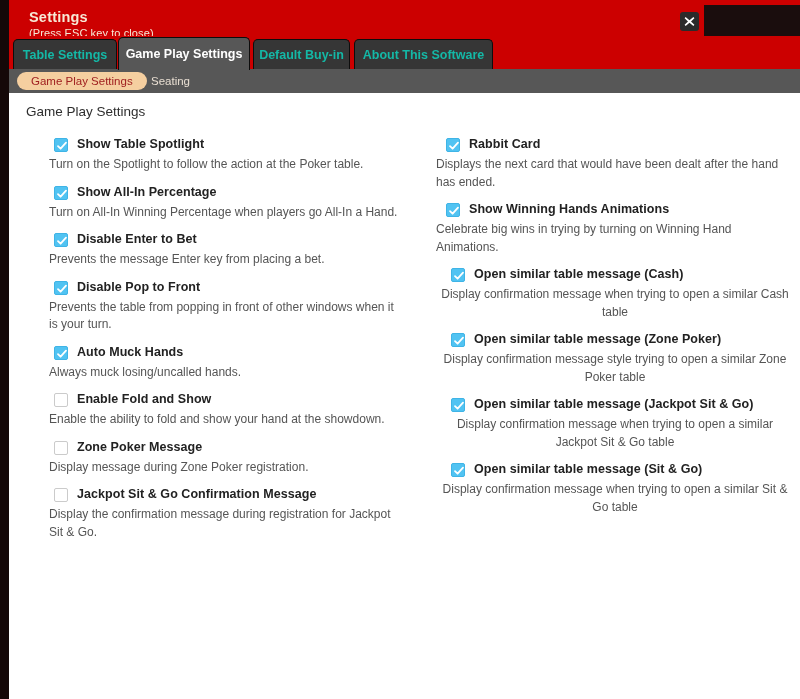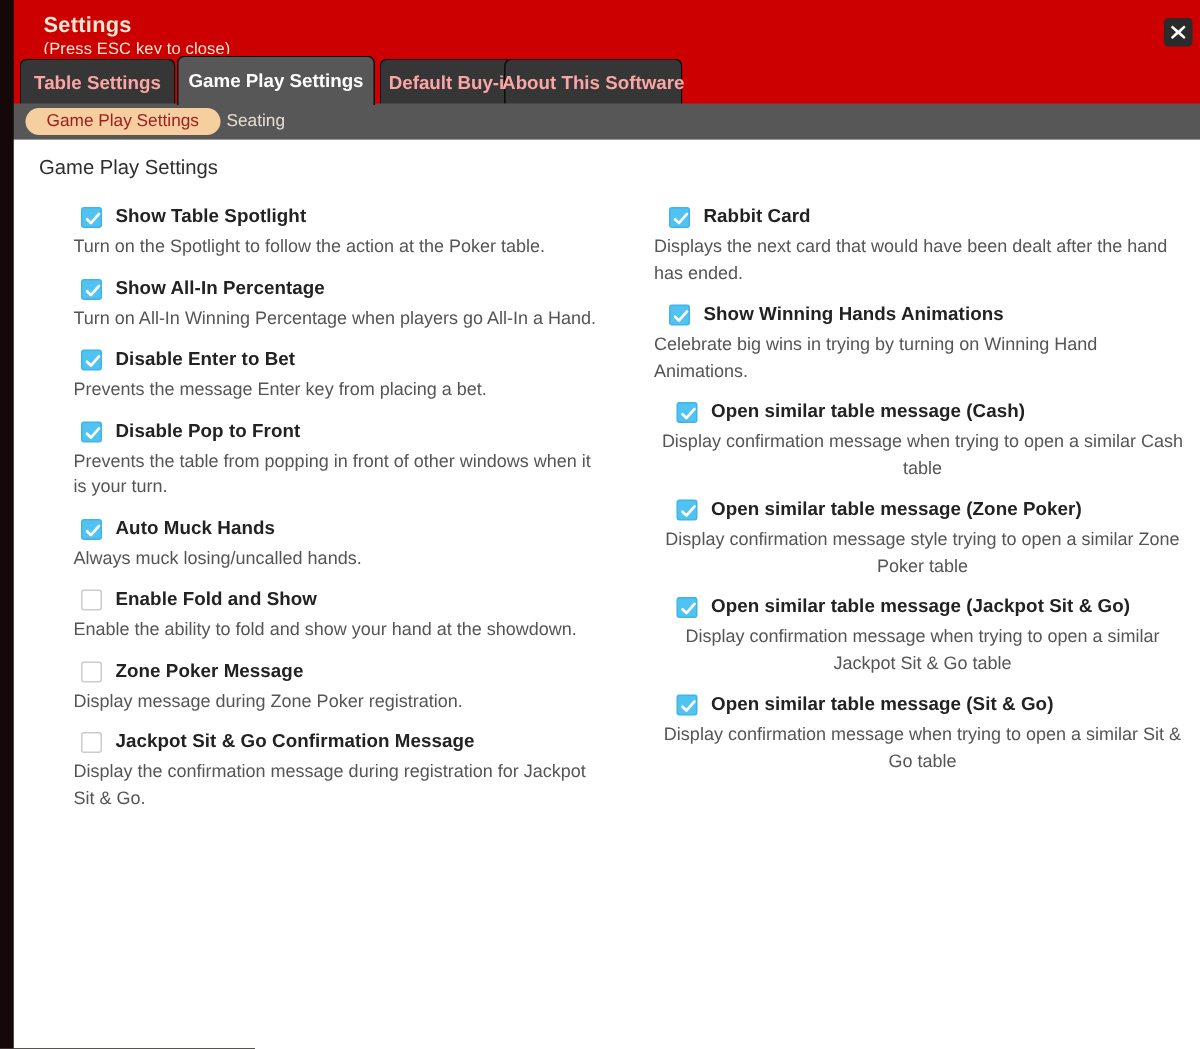--- a/index.html
+++ b/index.html
@@ -26,21 +26,21 @@
     left: 0; top: 0;
     width: 9px; height: 699px;
     background: #150808;
     z-index: 30;
   }
 
   
   .titlebar {
     position: absolute;
     left: 9px; top: 4px;
-    width: 791px; height: 36px;
+    width: 695px; height: 36px;
     background: #cc0000;
   }
   .titlebar-pad {
     position: absolute;
     left: 9px; top: 0;
     width: 791px; height: 5px;
     background: #cc0000;
   }
   .title-main {
     position: absolute;
@@ -79,21 +79,21 @@
     background: #cc0000;
   }
   .tab {
     position: absolute;
     top: 3px;
     height: 31px;
     background: #363636;
     border: 1px solid #0d0d0d;
     border-bottom: none;
     border-radius: 5px 5px 0 0;
-    color: #fca5a5;
+    color: #14b8a6;
     font-size: 12.5px;
     font-weight: bold;
     display: flex;
     align-items: center;
     justify-content: center;
     cursor: pointer;
     white-space: nowrap;
   }
   .tab.active {
     background: #575757;
@@ -215,21 +215,21 @@
   <div class="tabbar">
       <div class="tab" style="left: 4px; width: 104px;">
         <span>Table Settings</span>
       </div>
       <div class="tab active" style="left: 109px; width: 132px;">
         <span>Game Play Settings</span>
       </div>
       <div class="tab" style="left: 244px; width: 97px;">
         <span>Default Buy-in</span>
       </div>
-      <div class="tab" style="left: 327px; width: 119px;">
+      <div class="tab" style="left: 345px; width: 139px;">
         <span>About This Software</span>
       </div>
     </div>
 
   <div class="subtabbar">
       <div class="subtab active" style="left: 8px;">Game Play Settings</div>
       <div class="subtab" style="left: 128px;">Seating</div>
     </div>
 
   <div class="content">

